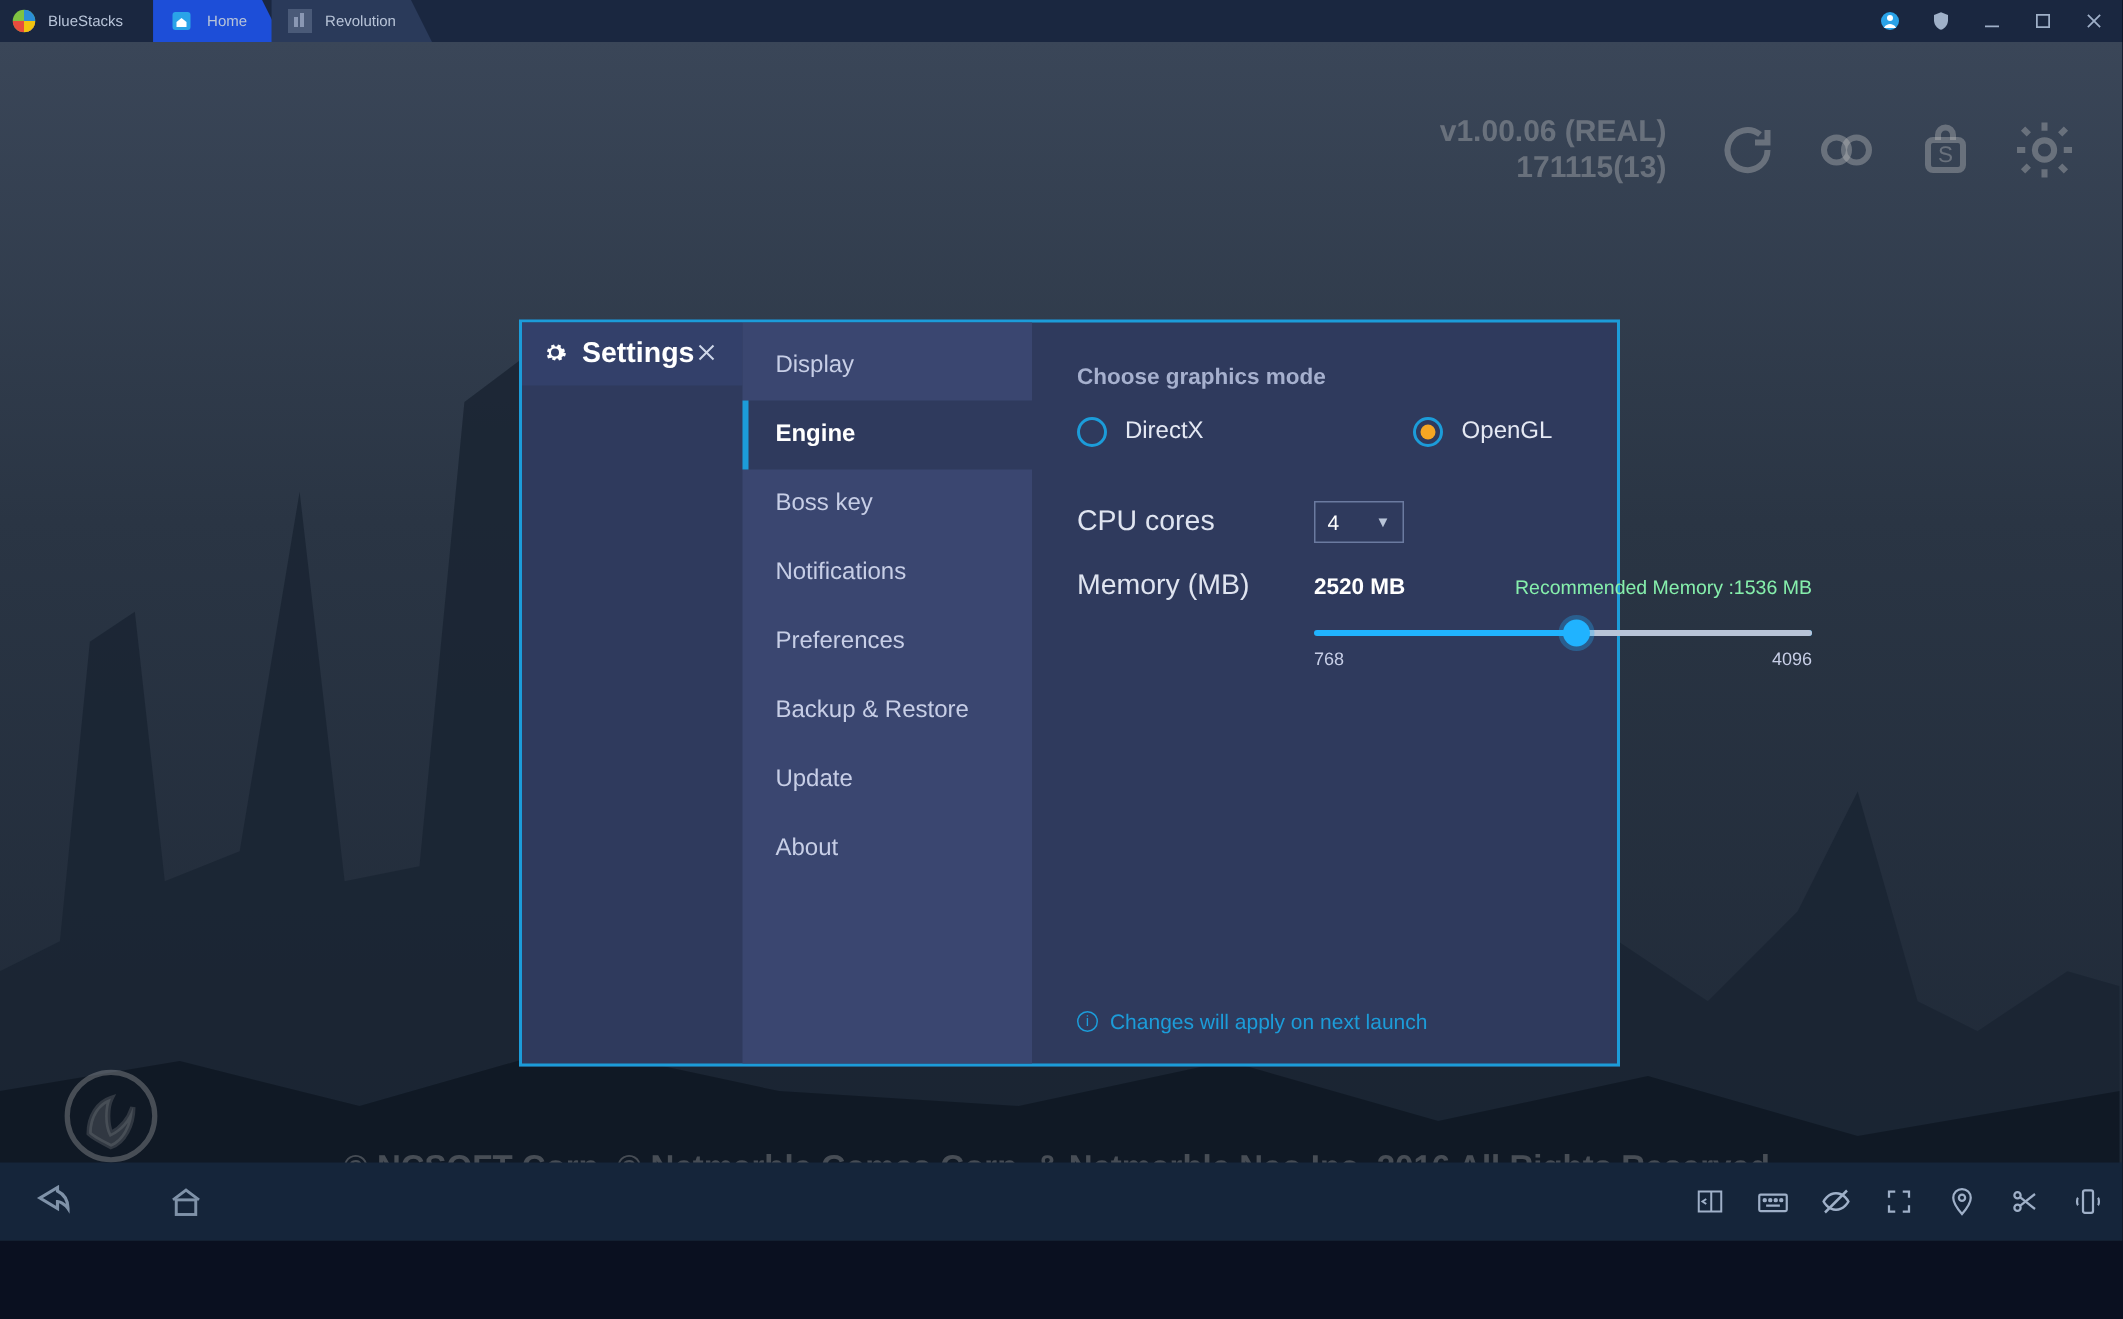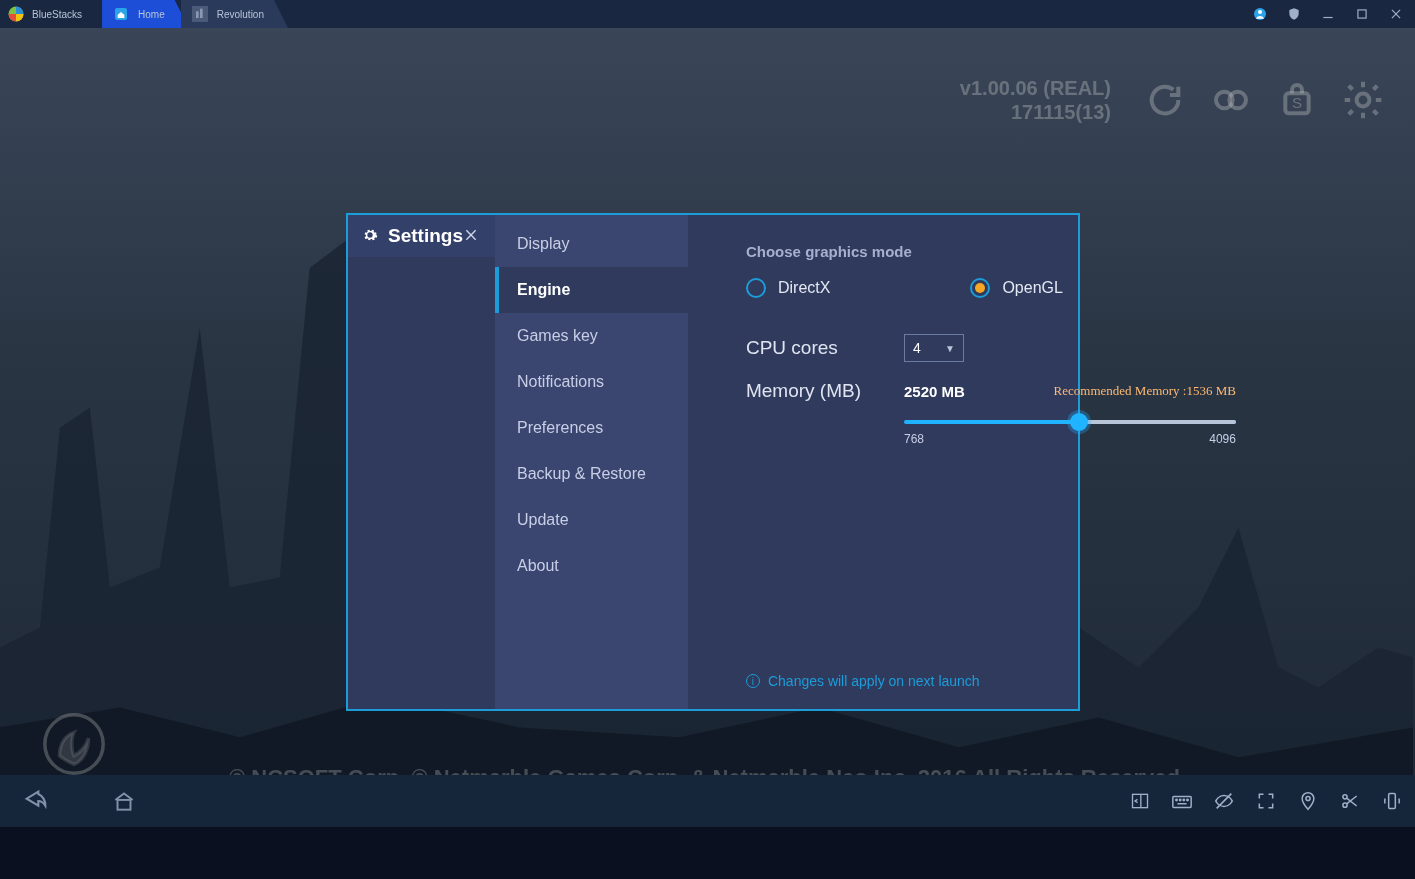--- a/index.html
+++ b/index.html
@@ -36,42 +36,42 @@
 .android-nav .right-tray { position:absolute; right:12px; display:flex; gap:20px; align-items:center;}
 .android-nav .tray-ico { color:#9fb0c8; width:22px;height:22px; display:flex;align-items:center;justify-content:center;}
 
 
 .settings-modal { position: absolute; top: 185px; left: 333px; width: 734px; height: 498px; background: #2f3a5d; border: 2px solid #1c9cd9; display: flex; flex-direction: row; margin-left: 13px; }
 .settings-header { height: 42px; background: #33406a; display: flex; align-items: center; padding: 0 14px; }
 .settings-header .gear { width: 18px; height: 18px; color: #fff; margin-right: 8px; }
 .settings-header .title { color: #fff; font-size: 19px; font-weight: 600; }
 .settings-header .close { margin-left: auto; color: #d0d8ea; cursor: pointer; width:18px;height:18px;}
 
-.settings-body { flex: 1; display: flex; gap: 28px; }
+.settings-body { flex: 1; display: flex; }
 .settings-sidebar { width: 193px; background: #3a4670; padding-top: 6px; }
 .settings-sidebar .item { padding: 14px 22px; color: #c7cee6; font-size: 16px; cursor: pointer; }
 .settings-sidebar .item.active { background: #2f3a5d; color: #fff; font-weight: 600; border-left: 4px solid #1c9cd9; padding-left:18px;}
 
 .settings-content { flex: 1; padding: 28px 30px; position: relative; }
 .section-title { color: #a6b0ce; font-size: 15px; font-weight: 600; margin-bottom: 18px; }
 
 .radio-row { display: flex; gap: 140px; margin-bottom: 36px; }
 .radio-opt { display: flex; align-items: center; gap: 12px; cursor: pointer; justify-content: space-between; }
 .radio-circle { width: 20px; height: 20px; border-radius: 50%; border: 2px solid #1c9cd9; display:flex;align-items:center;justify-content:center;}
 .radio-circle.checked::after { content:''; width:10px;height:10px;border-radius:50%; background:#f5a623;}
 .radio-label { color: #e4e8f3; font-size: 16px; }
 
 .alloc-row { display: flex; align-items: center; margin-bottom: 18px; }
 .alloc-label { color: #dfe4f0; font-size: 19px; width: 158px; }
 .cpu-select { width: 60px; height: 28px; border: 1px solid #6b7aa0; background: transparent; color: #fff; padding: 0 8px; display:flex;align-items:center;justify-content:space-between; cursor:pointer; font-size:14px;}
 .cpu-select .caret { font-size:10px; color:#b8c4d8;}
 
 .mem-row { display: flex; align-items: center; }
 .mem-value { color: #fff; font-weight: 600; font-size: 15px; }
-.mem-rec { position: absolute; right: 30px; color: #fdba74; font-size: 13px; font-family: Liberation Serif, serif; }
+.mem-rec { position: absolute; right: 30px; color: #86efac; font-size: 13px; }
 
 .slider-wrap { position: relative; margin-left: 158px; margin-top: 14px; width: 332px; }
 .slider-track { height: 4px; background: #20b3ff; border-radius: 2px; position: relative; }
 .slider-track .after { position:absolute; right:0; top:0; height:4px; background:#b8c4d8; border-radius:2px;}
 .slider-thumb { position: absolute; top: -7px; width: 18px; height: 18px; border-radius: 50%; background: #20b3ff; box-shadow: 0 0 0 3px rgba(32,179,255,0.3); transform: translateX(-9px); }
 .slider-labels { display: flex; justify-content: space-between; margin-top: 8px; color: #c7cee6; font-size: 12px; }
 
 .notice { position: absolute; bottom: 20px; left: 30px; display: flex; align-items: center; gap: 8px; color: #1c9cd9; font-size: 14px; }
 .notice .info-ico { width: 14px; height: 14px; border: 1.5px solid #1c9cd9; border-radius: 50%; display:flex;align-items:center;justify-content:center; font-size:10px;}
 </style>
@@ -261,21 +261,21 @@
       <span class="title">Settings</span>
       <span class="close"><svg viewBox="0 0 24 24" width="16" height="16" stroke="currentColor" stroke-width="2">
             <line x1="5" y1="5" x2="19" y2="19"></line>
             <line x1="19" y1="5" x2="5" y2="19"></line>
           </svg></span>
     </div>
     <div class="settings-body">
       <div class="settings-sidebar">
         <div class="item">Display</div>
         <div class="item active">Engine</div>
-        <div class="item">Games key</div>
+        <div class="item">Boss key</div>
         <div class="item">Notifications</div>
         <div class="item">Preferences</div>
         <div class="item">Backup &amp; Restore</div>
         <div class="item">Update</div>
         <div class="item">About</div>
       </div>
       <div class="settings-content">
         <div class="section-title">Choose graphics mode</div>
         <div class="radio-row">
           <div class="radio-opt">

